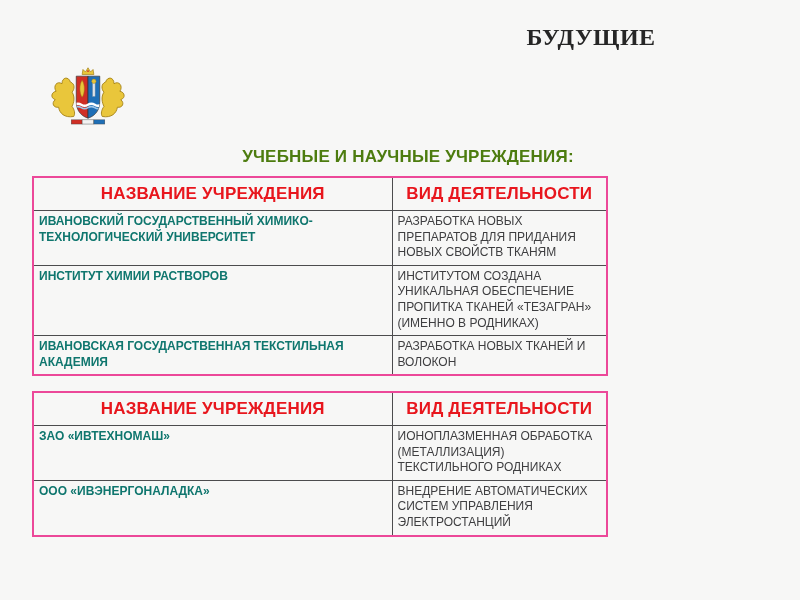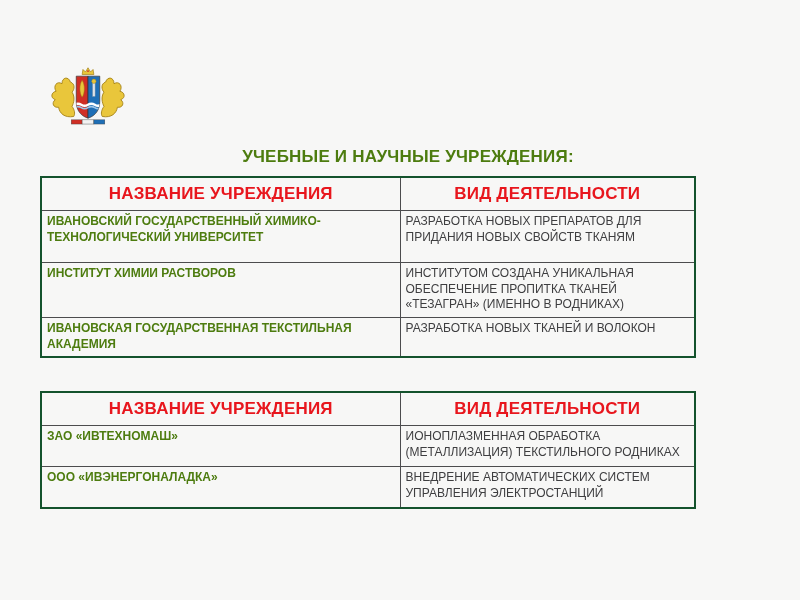--- a/index.html
+++ b/index.html
@@ -15,36 +15,36 @@
     font-weight:bold; font-size:24px; line-height:1.25;
     color:#262626; letter-spacing:0.5px;
   }
   .section-heading {
     position:absolute; left:46px; width:724px; text-align:center;
     font-weight:bold; font-size:17px; color:#4d7c0f; letter-spacing:0.2px;
   }
   .s1 { top:147px; }
   .s2 { top:366px; }
   table.datatable {
-    position:absolute; left:40px; width:656px;
+    position:absolute; left:32px; width:576px;
     border-collapse:collapse; table-layout:fixed;
-    border:2px solid #14532d;
+    border:2px solid #ec4899;
   }
   .t1 { top:176px; }
   .t2 { top:391px; }
   .datatable th, .datatable td { border:1px solid #4c4c4e; }
   .datatable th {
     color:#e8161d; font-size:17px; font-weight:bold; text-align:center;
     vertical-align:middle; height:30px; padding:1px 4px; letter-spacing:0.2px;
   }
   .datatable td {
     font-size:12px; line-height:1.3; padding:3px 6px 4px 5px;
     vertical-align:top; color:#3e3e40;
   }
-  .datatable td.name { font-weight:bold; color:#4d7c0f; }
+  .datatable td.name { font-weight:bold; color:#0f766e; }
   .t1 tr.r1 td { height:44px; }
   .t1 tr.r2 td { height:47px; }
   .t1 tr.r3 td { height:29px; }
   .t2 tr.r1 td, .t2 tr.r2 td, .t2 tr.r3 td { height:33px; }
 </style>
 </head>
 <body>
 
 <div class="slide">
 
@@ -80,20 +80,21 @@
     <circle cx="57" cy="20" r="2.6" fill="#e9c63b" stroke="#a07c10" stroke-width="0.5"></circle>
 
     <g stroke="#444444" stroke-width="0.5">
       <rect x="30" y="66" width="13" height="5" fill="#cf2e24"></rect>
       <rect x="43" y="66" width="14" height="5" fill="#f2f2f2"></rect>
       <rect x="57" y="66" width="13" height="5" fill="#1f6fb6"></rect>
     </g>
   </svg>
 
   <div class="title">
+    <div>БУДУЩИЕ</div>
   </div>
 
   <div class="section-heading s1">УЧЕБНЫЕ И НАУЧНЫЕ УЧРЕЖДЕНИЯ:</div>
 
   <table class="datatable t1">
     <colgroup>
         <col style="width:359px">
         <col>
       </colgroup>
     <thead>

